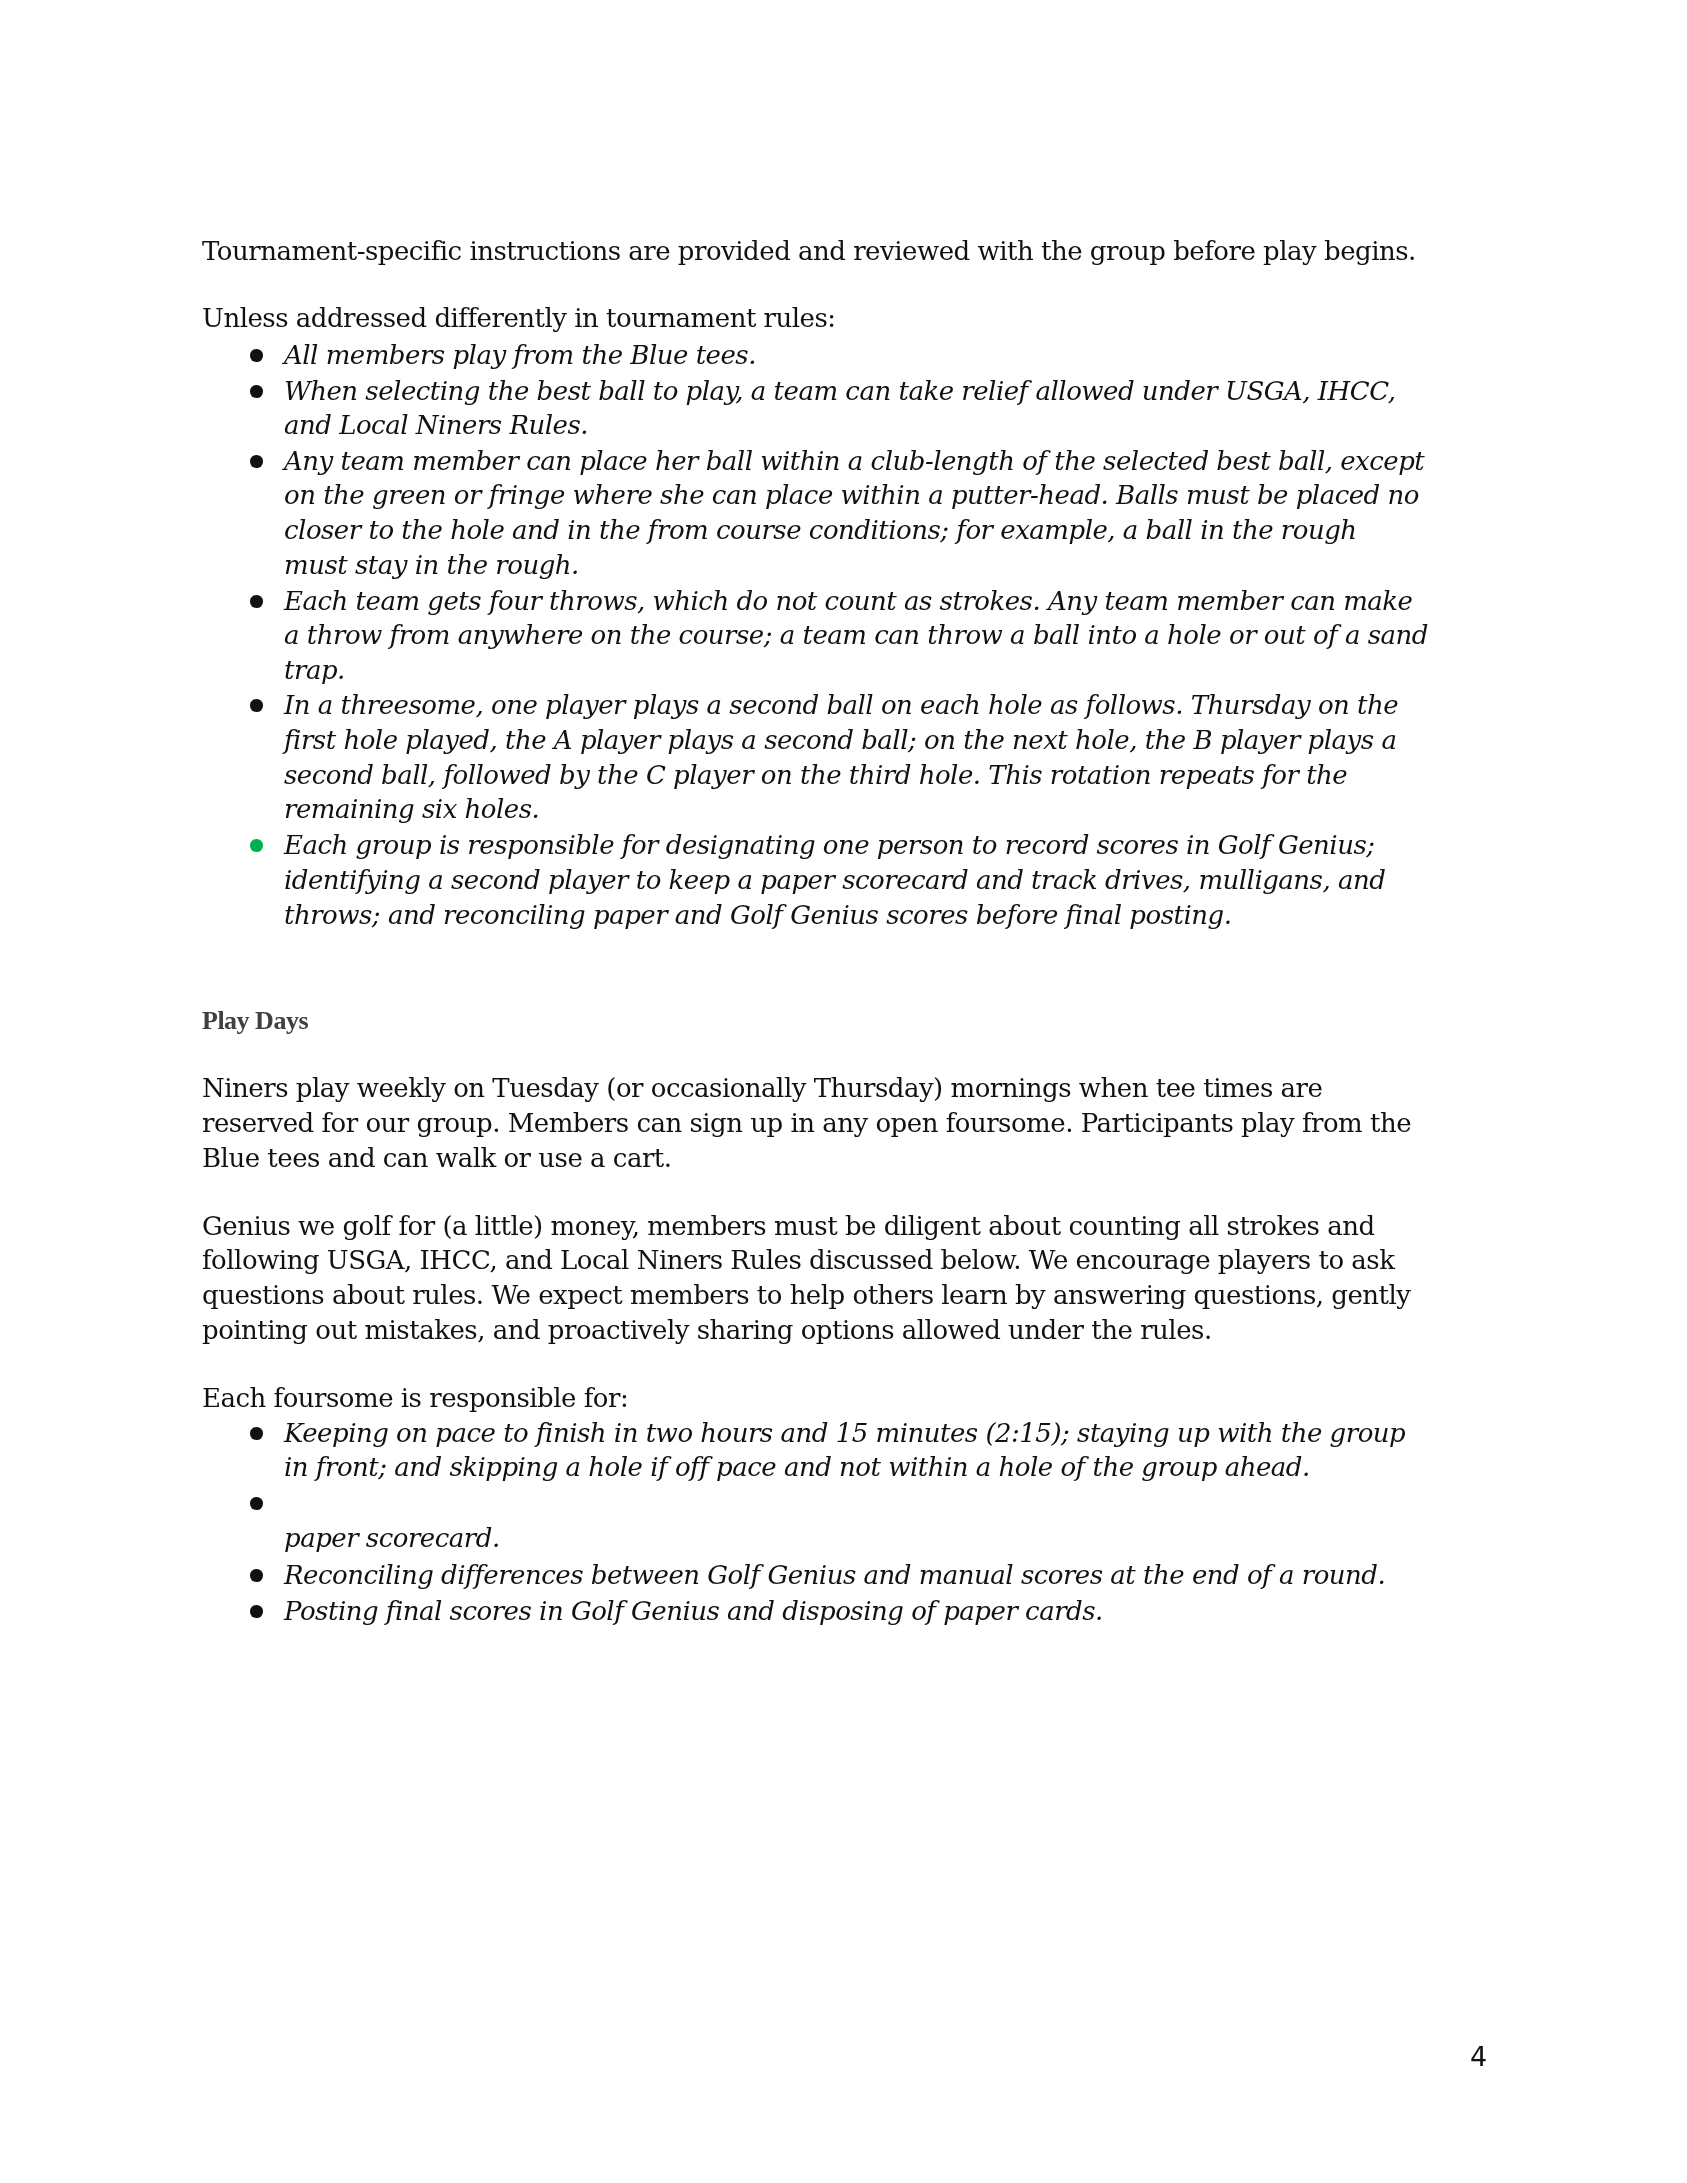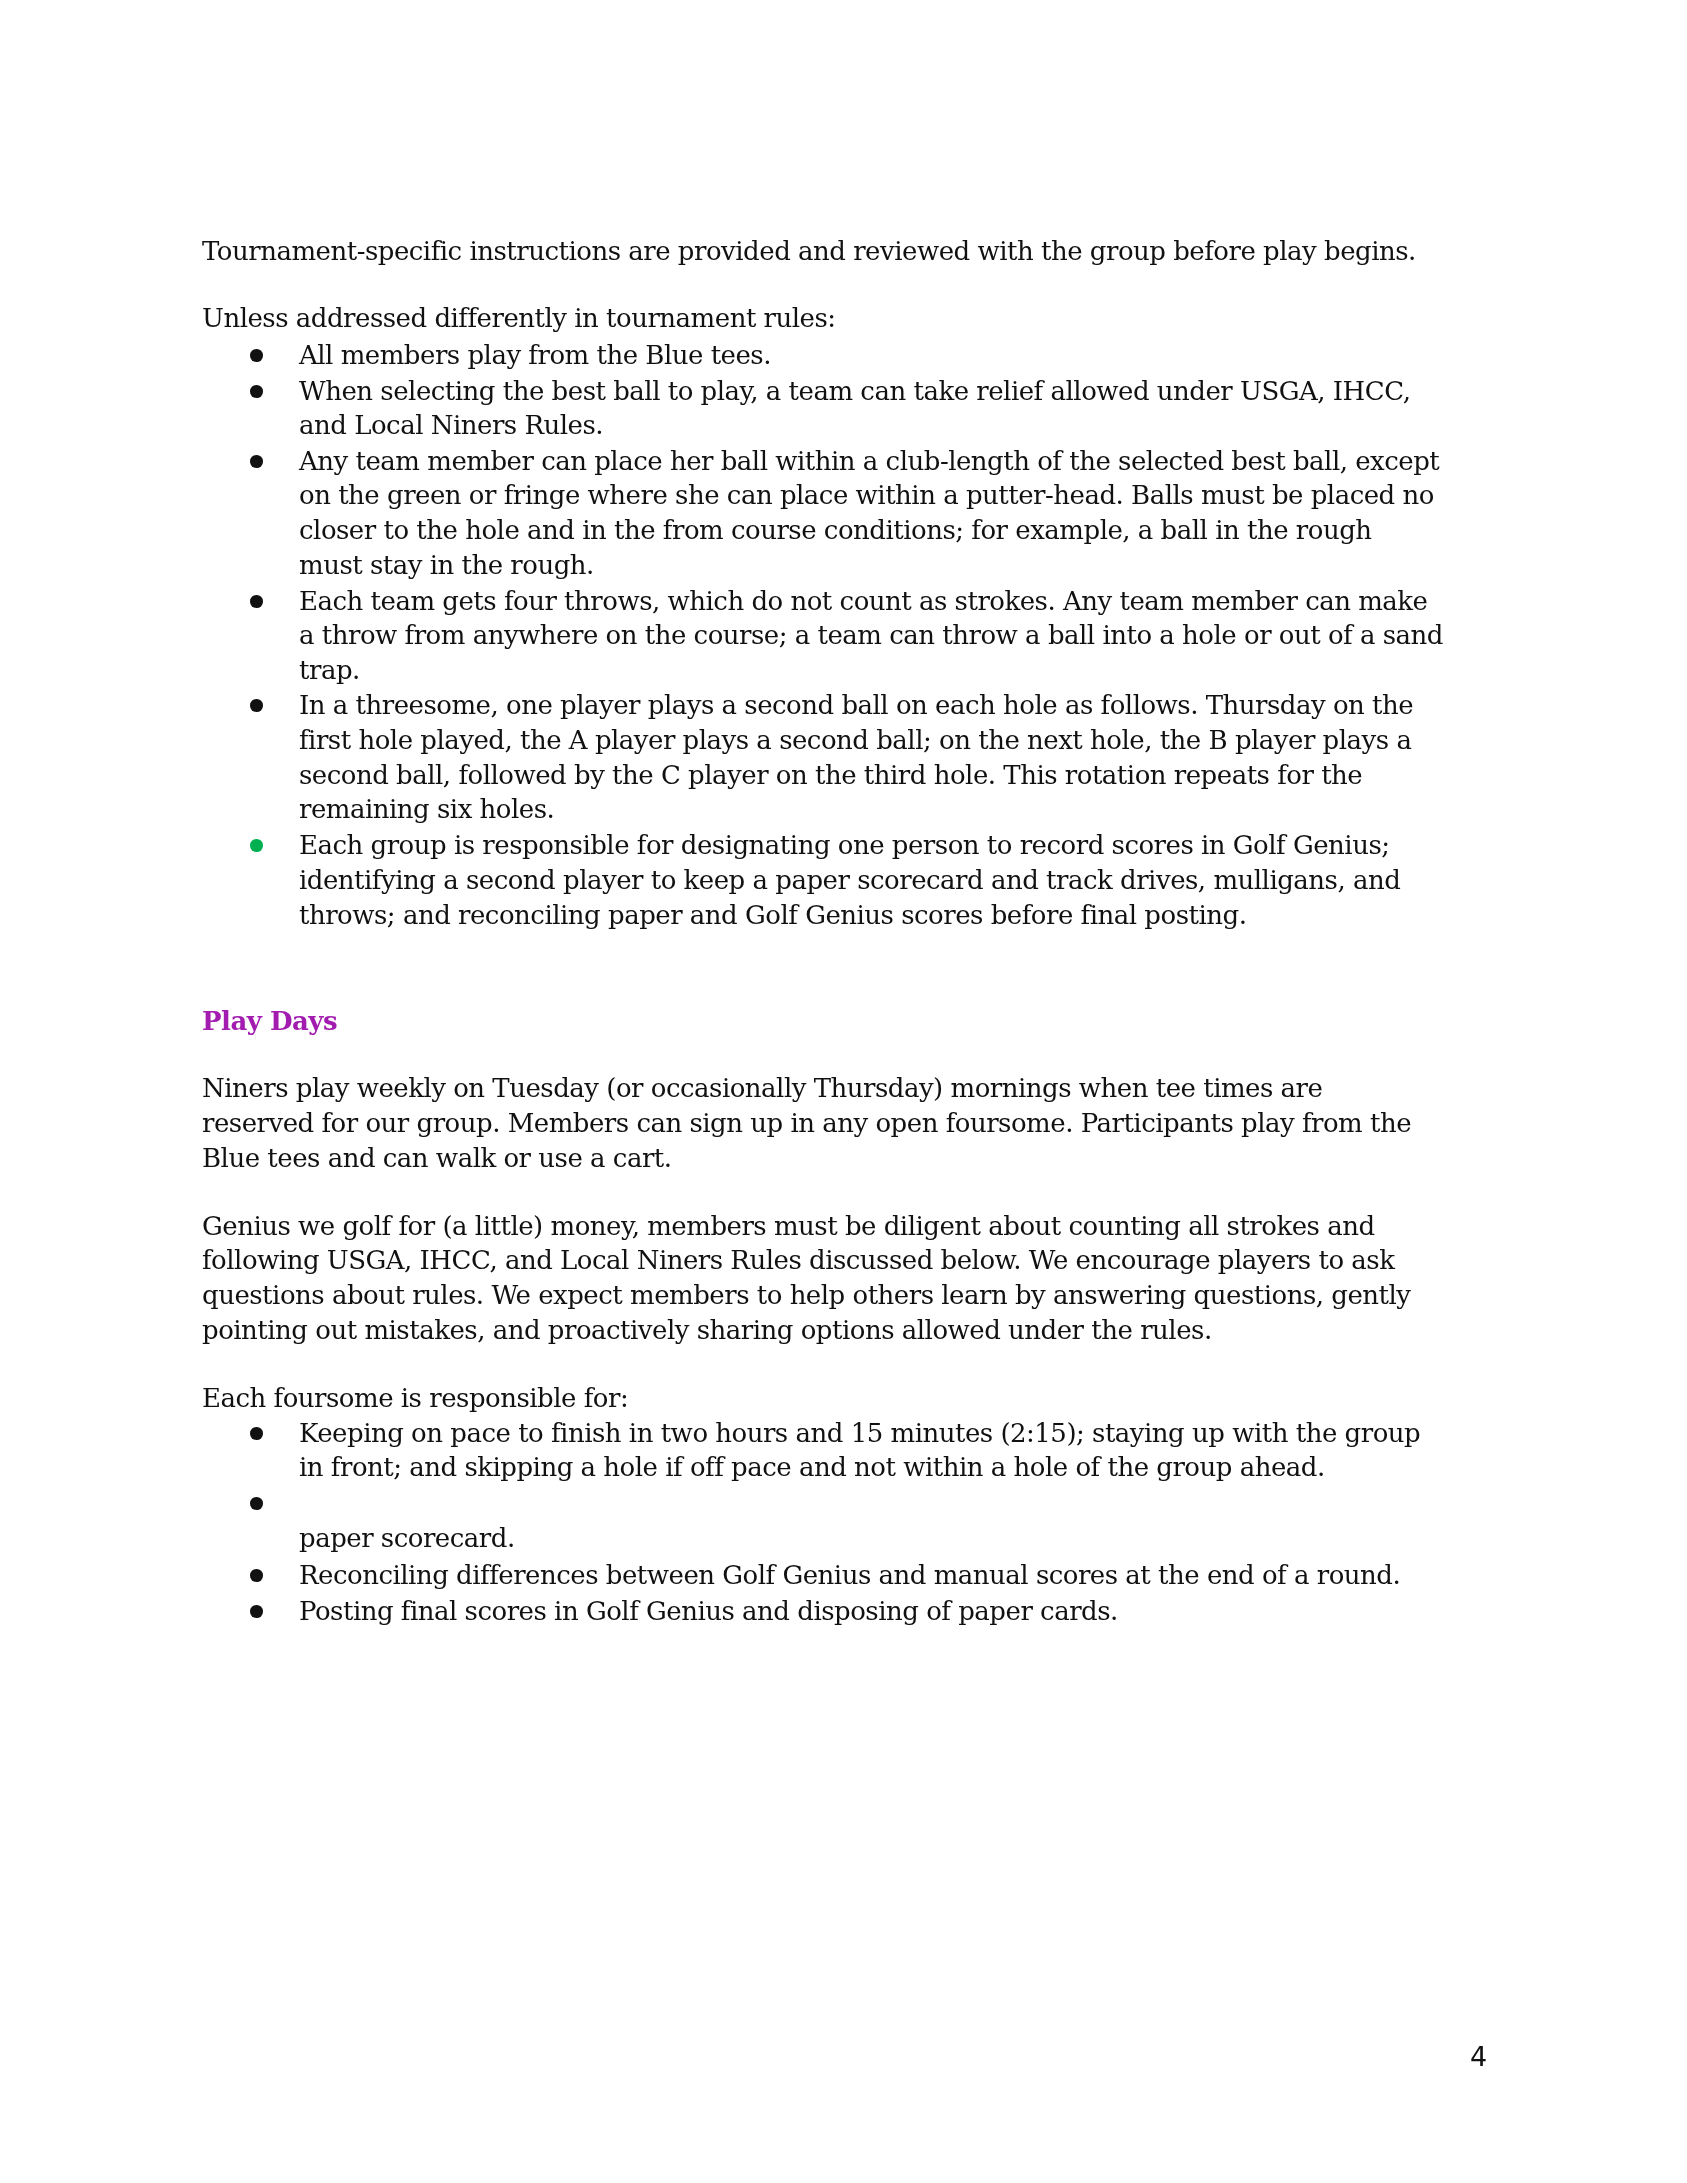--- a/index.html
+++ b/index.html
@@ -1,23 +1,23 @@
 <!DOCTYPE html>
 <html style="font-size:13.5px"><head>
   <meta charset="utf-8">
   <style>
     html, body { margin: 0; padding: 0; background: #ffffff; }
     body { width: 1687px; height: 2183px; position: relative; overflow: hidden;
            font-family: "DejaVu Serif", "Liberation Serif", serif; color: #111111; }
     .page { position: absolute; left: 0; top: 0; width: 1448px; height: 2183px; background: #fff; }
     .line { position: absolute; left: 202px; white-space: nowrap; font-size: 26px; line-height: 34px;
             letter-spacing: -0.5px; }
-    .bl { left: 299px; }
+    .bl { left: 284px; font-style: italic; }
     .bold { font-weight: normal; }
-    .heading { color: #a21caf; font-weight: bold; }
+    .heading { color: #404040; font-weight: bold; font-family: Liberation Serif, serif; }
     .bullet { position: absolute; left: 250px; width: 12.7px; height: 12.7px; border-radius: 50%; background: #111; }
     .bullet.green { background: #00B050; }
     .pagenum { position: absolute; left: 1470px; top: 2040px; font-family: "DejaVu Sans", "Liberation Sans", sans-serif;
                font-size: 27px; line-height: 34px; color: #111; }
   </style>
 </head>
 <body>
 
 <div class="page">
 

